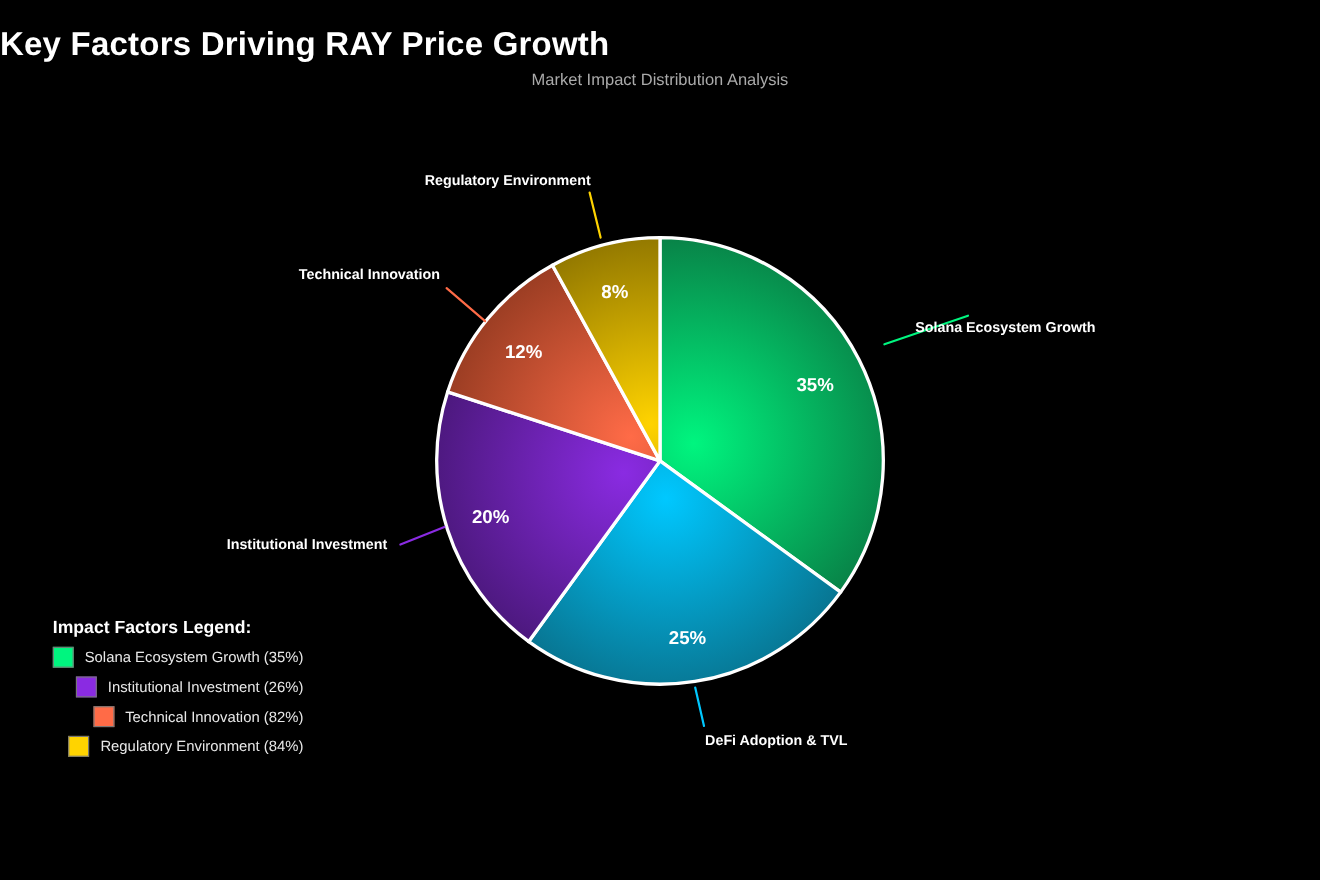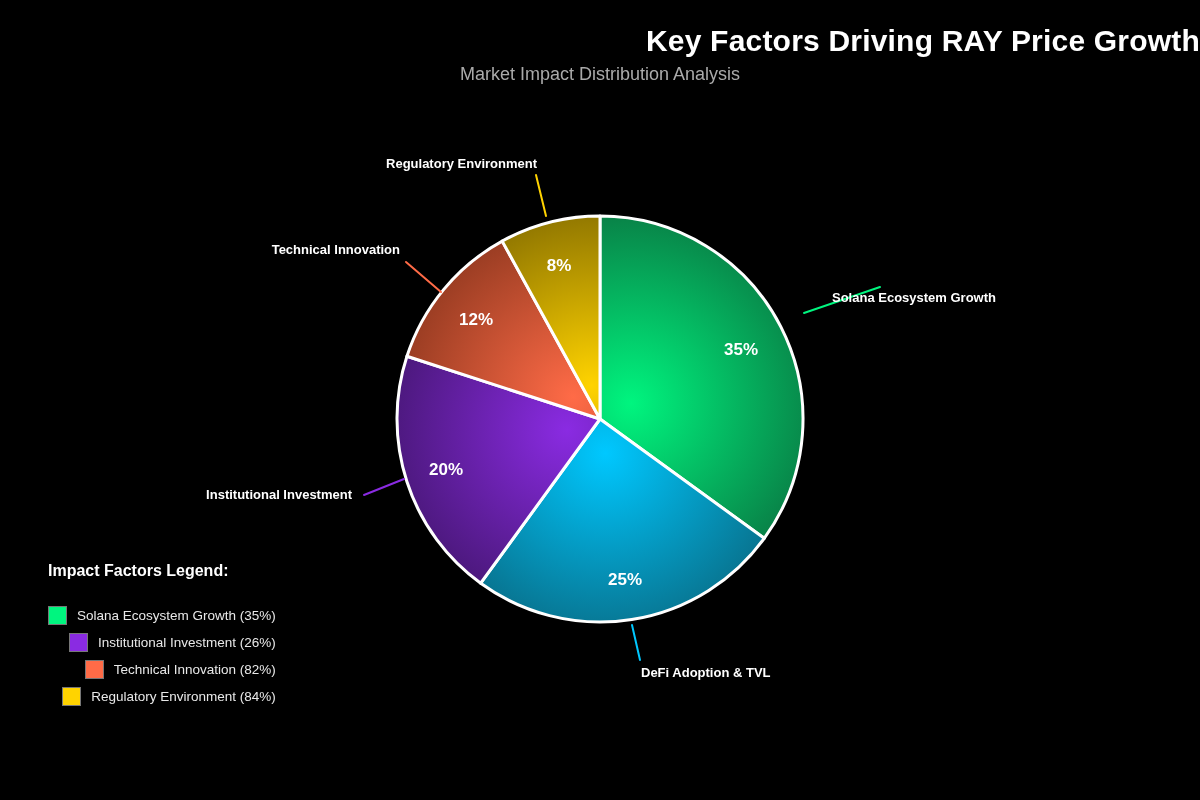--- a/index.html
+++ b/index.html
@@ -3,46 +3,46 @@
 <meta charset="utf-8">
 <style>
   html,body{margin:0;padding:0;}
   body{
     width:1200px;height:800px;background:#000000;overflow:hidden;
     font-family:"Liberation Sans", sans-serif;position:relative;
   }
   #stage{position:absolute;inset:0;}
 
   .title{
-    position:absolute;left:0;right:0;top:24px;text-align:right;
+    position:absolute;left:0;right:0;top:24px;text-align:left;
     color:#ffffff;font-size:30px;font-weight:bold;letter-spacing:.2px;
   }
   .subtitle{
     position:absolute;left:0;right:0;top:64px;text-align:center;
-    color:#aaaaaa;font-size:18px;font-weight:normal;
+    color:#aaaaaa;font-size:15px;font-weight:normal;
   }
 
   
   #chart{position:absolute;left:0;top:0;width:1200px;height:800px;}
   .slice-path{stroke:#ffffff;stroke-width:3;stroke-linejoin:round;}
   .leader{stroke-width:2;fill:none;stroke-linecap:round;}
   .pct-label{
     fill:#ffffff;font-family:"Liberation Sans", sans-serif;
     font-size:17px;font-weight:bold;text-anchor:middle;
     paint-order:stroke;
   }
   .out-label{
     fill:#ffffff;font-family:"Liberation Sans", sans-serif;
     font-size:13px;font-weight:bold;
   }
 
   
   .legend{position:absolute;left:48px;top:562px;}
   .legend-title{
-    color:#ffffff;font-size:16px;font-weight:bold;margin-bottom:26px;
+    color:#ffffff;font-size:16px;font-weight:bold;margin-bottom:8px;
   }
   .legend-row{display:flex;align-items:center;margin-bottom:8px;justify-content:flex-end;}
   .swatch{
     width:19px;height:19px;border:1px solid #777;box-sizing:border-box;
     margin-right:10px;flex:0 0 auto;
   }
   .legend-text{color:#e8e8e8;font-size:13.5px;white-space:nowrap;}
 </style>
 </head>
 <body>

